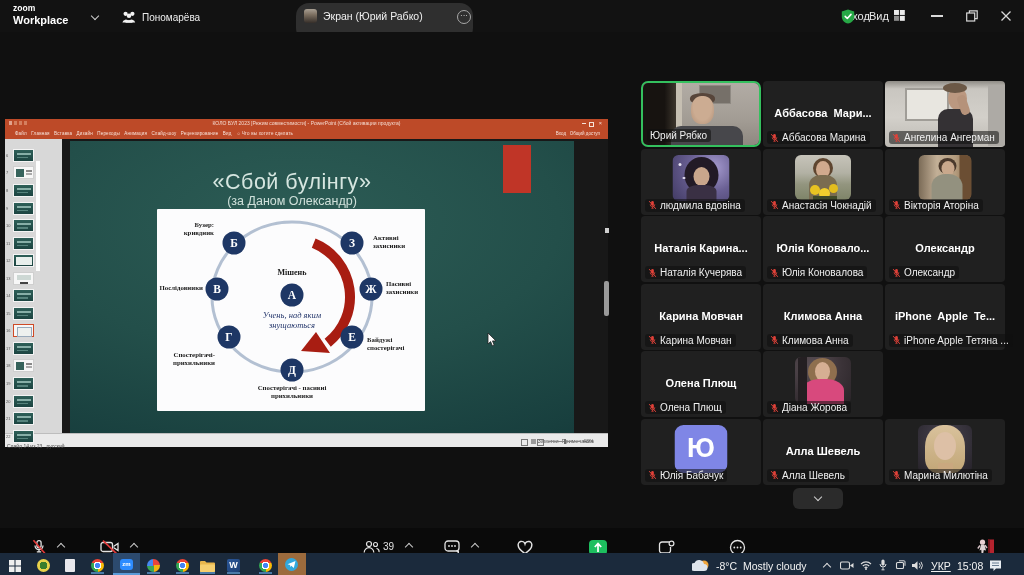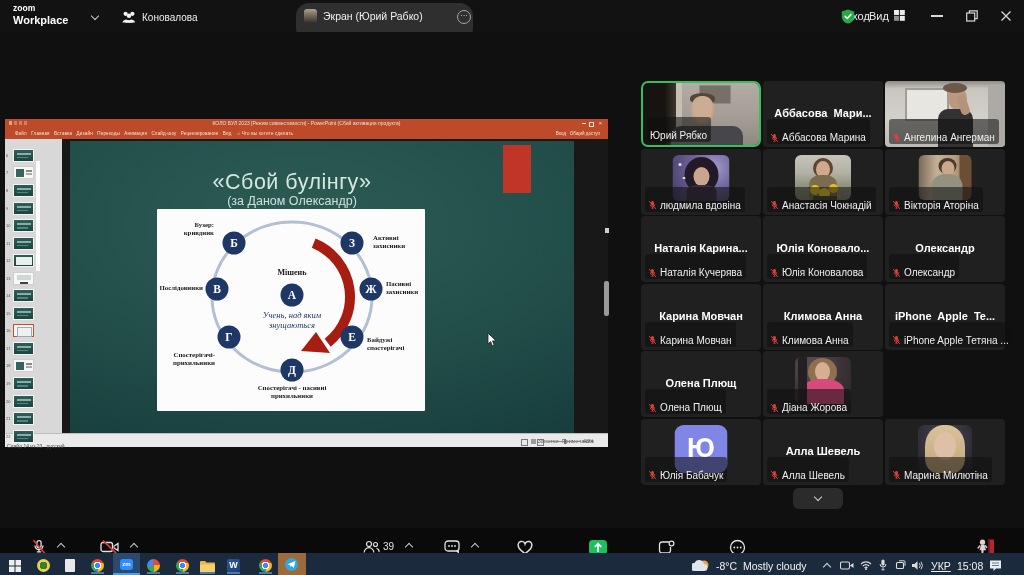--- a/index.html
+++ b/index.html
@@ -1,39 +1,39 @@
 <!DOCTYPE html>
 <html><head>
 <meta charset="utf-8">
 <style>
 html,body{margin:0;padding:0;}
 body{width:1024px;height:575px;position:relative;overflow:hidden;background:#101010;font-family:"Liberation Sans",sans-serif;}
 .abs{position:absolute;}
-.lbl{position:absolute;left:4px;bottom:3px;height:13px;display:flex;align-items:center;background:rgba(15,15,15,.55);border-radius:3px;padding:12px 4px 0 3px;color:#f0f0f0;font-size:10px;white-space:nowrap;text-align:right;}
+.lbl{position:absolute;left:4px;bottom:3px;height:13px;display:flex;align-items:center;background:rgba(15,15,15,.55);border-radius:3px;padding:0 4px 0 3px;color:#f0f0f0;font-size:10px;white-space:nowrap;text-align:right;}
 .lbl svg{margin-right:3px;flex:0 0 auto;}
 .bname{position:absolute;left:0;right:0;top:26px;text-align:center;color:#fff;font-size:11px;font-weight:bold;white-space:nowrap;}
 .cell{position:absolute;width:120px;height:66px;background:#202020;border-radius:4px;}
 .av{position:absolute;left:50%;transform:translateX(-50%);top:6px;width:56px;height:46px;border-radius:6px;overflow:hidden;}
 .chev{display:inline-block;width:5px;height:5px;border-left:1.6px solid #c9c9c9;border-top:1.6px solid #c9c9c9;transform:rotate(45deg);}
 </style>
 </head>
 <body>
 
 <div class="abs" style="left:0;top:0;width:1024px;height:32px;background:#121212;">
   <div class="abs" style="left:13px;top:3px;color:#fff;font-size:8.5px;font-weight:bold;">zoom</div>
   <div class="abs" style="left:13px;top:14px;color:#fff;font-size:11px;font-weight:bold;">Workplace</div>
   <span class="chev" style="position:absolute;left:92px;top:13px;transform:rotate(225deg);border-color:#cfcfcf;"></span>
   <svg class="abs" style="left:122px;top:11px;" width="14" height="12" viewBox="0 0 14 12">
       <circle cx="3.6" cy="2.8" r="2.1" fill="#f2f2f2"></circle>
       <circle cx="10.4" cy="2.8" r="2.1" fill="#f2f2f2"></circle>
       <path d="M0.4 11.5 a3.4 3.4 0 0 1 6.4 -1 a3.4 3.4 0 0 1 6.4 1 Z" fill="#f2f2f2"></path>
       <circle cx="7" cy="4.8" r="2.3" fill="#f2f2f2"></circle>
       <path d="M3.4 11.8 a3.7 3.7 0 0 1 7.2 0 Z" fill="#f2f2f2"></path>
     </svg>
-  <div class="abs" style="left:142px;top:12px;color:#ececec;font-size:10px;">Коновалова</div>
+  <div class="abs" style="left:142px;top:12px;color:#ececec;font-size:10px;">Пономарёва</div>
   <div class="abs" style="left:296px;top:3px;width:177px;height:38px;background:#2f2f2f;border-radius:13px;">
     <div class="abs" style="left:8px;top:6px;width:13px;height:14px;border-radius:3px;background:linear-gradient(180deg,#a89f93 0%,#7d7061 40%,#352e29 100%);"></div>
     <div class="abs" style="left:27px;top:7px;color:#f0f0f0;font-size:10.5px;">Экран (Юрий Рабко)</div>
     <div class="abs" style="left:161px;top:7px;width:12px;height:12px;border:1px solid #a8a8a8;border-radius:50%;color:#cfcfcf;font-size:8px;line-height:10px;text-align:center;">···</div>
   </div>
   <div class="abs" style="left:805px;top:10px;color:#e8e8e8;font-size:11px;padding-left:40px;">Вход</div>
   <svg class="abs" style="left:841px;top:9px;" width="14" height="15" viewBox="0 0 14 15">
       <path d="M7 0.5 L13.2 2.6 V7.5 C13.2 11.3 10.6 13.7 7 14.6 C3.4 13.7 0.8 11.3 0.8 7.5 V2.6 Z" fill="#27a846"></path>
       <path d="M4.2 7.4 L6.3 9.5 L10 5.4" fill="none" stroke="#fff" stroke-width="1.6" stroke-linecap="round" stroke-linejoin="round"></path>
     </svg>

